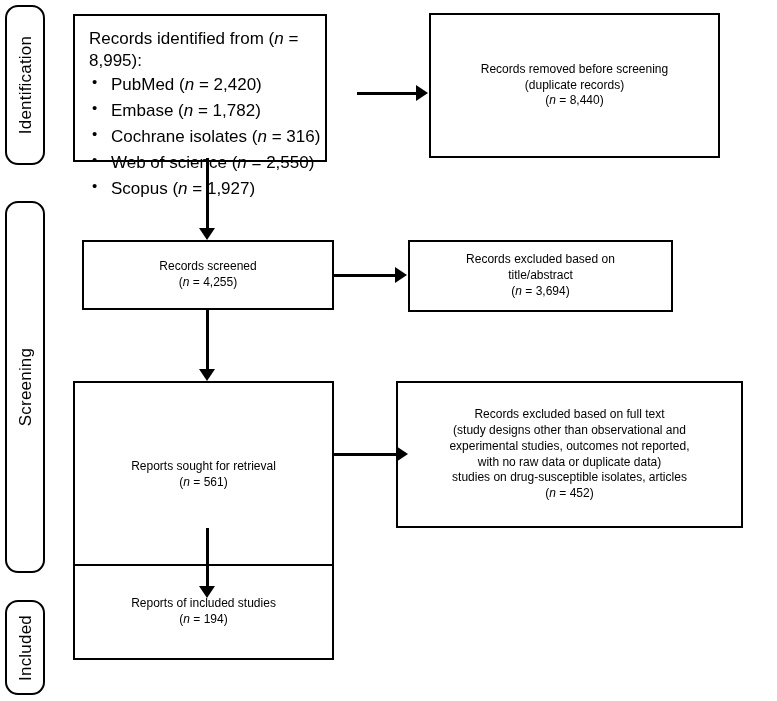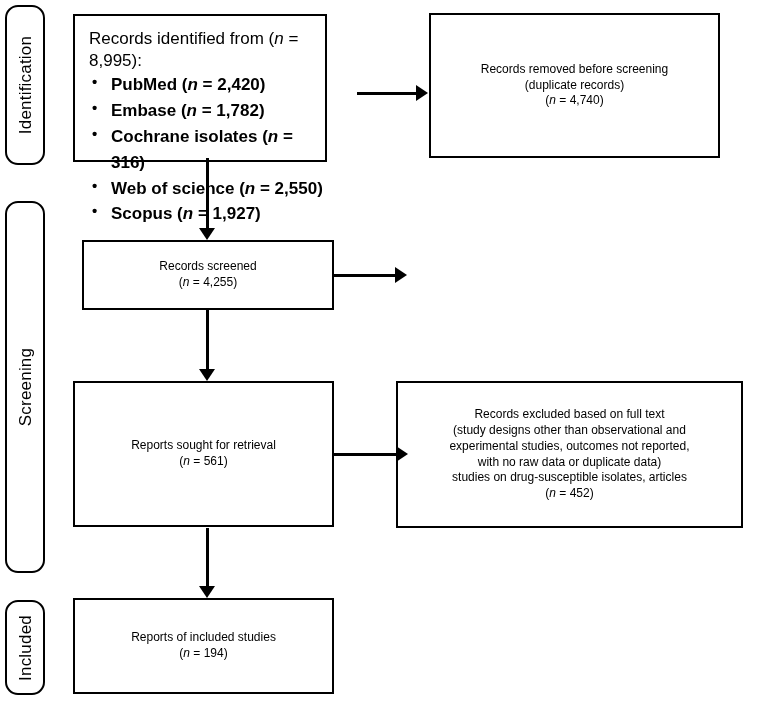--- a/index.html
+++ b/index.html
@@ -66,21 +66,20 @@
   }
   .src-title {
     font-size: 17px;
     line-height: 1.3;
     padding-left: 14px;
   }
   .src-list {
     margin: 0;
     padding: 0;
     list-style: none;
-    font-weight: bold;
   }
   .src-list li {
     font-size: 17px;
     line-height: 1.52;
     padding-left: 36px;
     position: relative;
   }
   .src-list li::before {
     content: "\2022";
     position: absolute;
@@ -145,51 +144,58 @@
       <li><span>Cochrane isolates (</span><em class="n">n</em><span> = 316)</span></li>
       <li><span>Web of science (</span><em class="n">n</em><span> = 2,550)</span></li>
       <li><span>Scopus (</span><em class="n">n</em><span> = 1,927)</span></li>
     </ul>
   </div>
 
   <div class="flow-box center-box" style="left:429px; top:13px; width:291px; height:145px;">
     <div class="box-text">
       <div>Records removed before screening</div>
       <div>(duplicate records)</div>
-      <div><span>(</span><em class="n">n</em><span> = 4,740)</span></div>
+      <div><span>(</span><em class="n">n</em><span> = 8,440)</span></div>
     </div>
   </div>
 
   <div class="flow-box center-box" style="left:82px; top:240px; width:252px; height:70px;">
     <div class="box-text">
       <div>Records screened</div>
       <div><span>(</span><em class="n">n</em><span> = 4,255)</span></div>
     </div>
   </div>
 
-
-  <div class="flow-box center-box" style="left:73px; top:381px; width:261px; height:146px;">
+  <div class="flow-box center-box" style="left:408px; top:240px; width:265px; height:72px;">
+    <div class="box-text">
+      <div>Records excluded based on</div>
+      <div>title/abstract</div>
+      <div><span>(</span><em class="n">n</em><span> = 3,694)</span></div>
+    </div>
+  </div>
+
+  <div class="flow-box center-box" style="left:73px; top:381px; width:261px; height:188px;">
     <div class="box-text">
       <div>Reports sought for retrieval</div>
       <div><span>(</span><em class="n">n</em><span> = 561)</span></div>
     </div>
   </div>
 
   <div class="flow-box center-box" style="left:396px; top:381px; width:347px; height:147px;">
     <div class="box-text">
       <div>Records excluded based on full text</div>
       <div>(study designs other than observational and</div>
       <div>experimental studies, outcomes not reported,</div>
       <div>with no raw data or duplicate data)</div>
       <div>studies on drug-susceptible isolates, articles</div>
       <div><span>(</span><em class="n">n</em><span> = 452)</span></div>
     </div>
   </div>
 
-  <div class="flow-box center-box" style="left:73px; top:598px; width:261px; height:96px;">
+  <div class="flow-box center-box" style="left:73px; top:564px; width:261px; height:96px;">
     <div class="box-text">
       <div>Reports of included studies</div>
       <div><span>(</span><em class="n">n</em><span> = 194)</span></div>
     </div>
   </div>
 
   <div class="h-line" style="left:357px; top:92px; width:60px;"></div>
   <div class="arrow-right" style="left:416px; top:85px;"></div>
 
   <div class="v-line" style="left:206px; top:158px; width:3px; height:72px;"></div>

